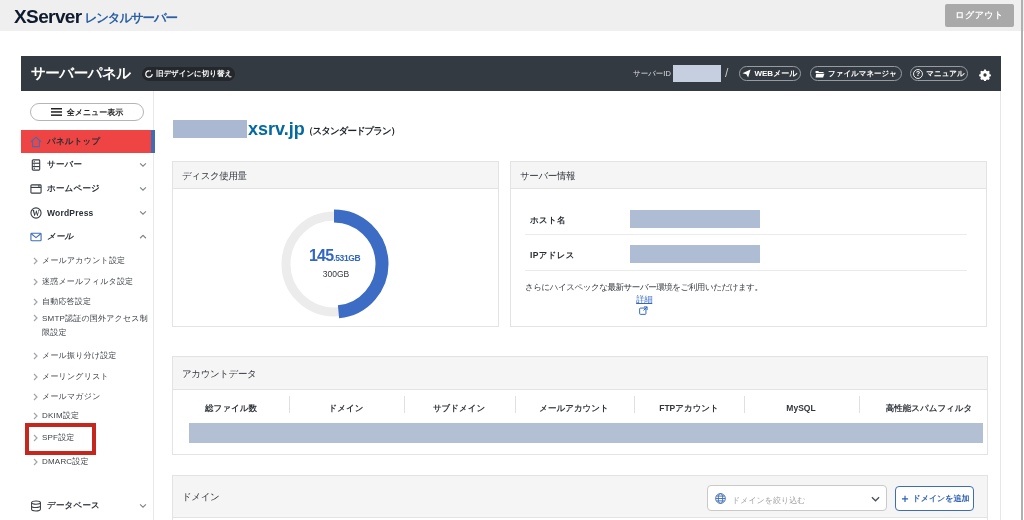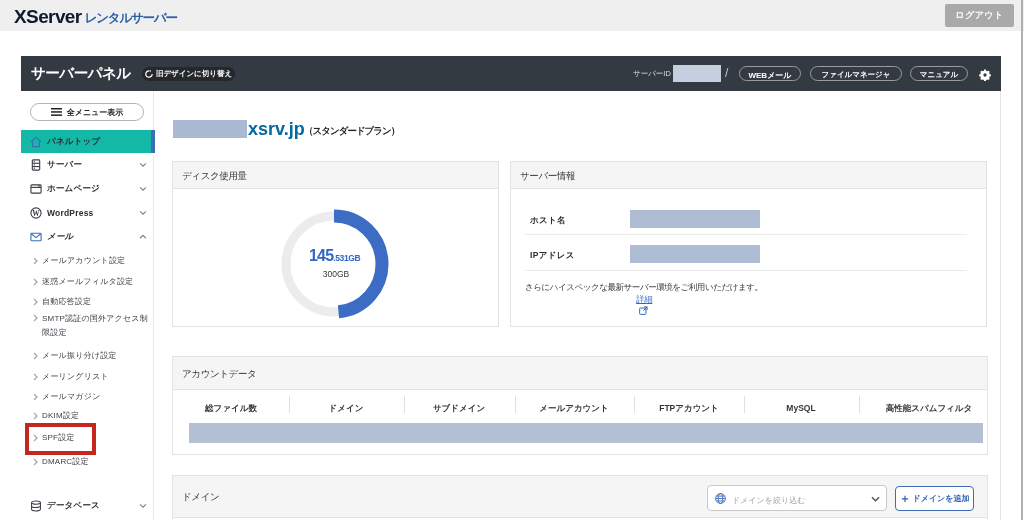--- a/index.html
+++ b/index.html
@@ -21,37 +21,37 @@
   #navbar { position:absolute; left:21px; top:56px; width:980px; height:35px; background:#343a41; }
   #nv-title { position:absolute; left:10px; top:8px; color:#fff; font-size:14.5px; font-weight:bold; letter-spacing:-0.5px; white-space:nowrap;}
   #nv-old { position:absolute; left:121px; top:11px; width:93px; height:14px; background:#24272b;
     border-radius:7px; color:#fff; font-size:7.5px; font-weight:bold; white-space:nowrap;
     display:flex; align-items:center; justify-content:center; gap:3px; }
   #nv-sid { position:absolute; left:612px; top:13px; color:#dcdee1; font-size:7.5px; white-space:nowrap;}
   #nv-mask { position:absolute; left:652px; top:9px; width:48px; height:17px; background:#c5cfe0; }
   #nv-slash { position:absolute; left:704px; top:10px; color:#c8cacd; font-size:12px; }
   .nv-pill { position:absolute; top:10px; height:15px; border:1px solid #989ca1; border-radius:8px;
     color:#fff; font-size:8px; font-weight:bold; white-space:nowrap;
-    display:flex; align-items:center; justify-content:center; gap:3px;flex-direction:column; }
+    display:flex; align-items:center; justify-content:center; gap:3px; }
   #nv-p1 { left:718px; width:62px; }
   #nv-p2 { left:789px; width:92px; font-size:7.5px; }
   #nv-p3 { left:889px; width:58px; font-size:7.5px; }
   #nv-gear { position:absolute; left:958px; top:13px; }
 
   
   #sidebar { position:absolute; left:21px; top:91px; width:133px; height:429px; background:#fff;
     border-right:1px solid #e8e8e8; }
   #menubtn { position:absolute; left:9px; top:12px; width:114px; height:18px; border:1px solid #b5b5b5;
     border-radius:9px; background:#fff; color:#222; font-size:8px; font-weight:bold; white-space:nowrap;
     display:flex; align-items:center; justify-content:center; gap:5px; }
   .srow { position:absolute; left:0; width:133px; height:24px; display:flex; align-items:center;}
   .srow .ic { position:absolute; left:9px; top:50%; transform:translateY(-50%); width:12px; height:12px; }
   .srow .tx { margin-left:26px; font-size:8.5px; font-weight:bold; color:#2a2f36; letter-spacing:0.2px; white-space:nowrap;}
   .srow .ch { position:absolute; left:118px; top:50%; transform:translateY(-50%); }
-  #row-top { top:39px; height:23px; background:#14b8a6; }
+  #row-top { top:39px; height:23px; background:#ef4444; }
   #row-top::after { content:""; position:absolute; right:-1px; top:0; width:4px; height:23px; background:#3f6db5; }
   .sub { position:absolute; left:12px; width:121px; font-size:8px; color:#3a3f45; white-space:nowrap; letter-spacing:0.2px;
     display:flex; align-items:center; height:11px;}
   .sub svg { margin-right:4px; flex:none;}
   #redbox { position:absolute; left:4px; top:332px; width:71px; height:32px; border:4px solid #c5271f; }
 
   
   .card { position:absolute; background:#fff; border:1px solid #e3e3e3; }
   .chead { height:27px; background:#f5f5f6; border-bottom:1px solid #e3e3e3; font-size:9.5px;
     font-weight:normal; color:#33373c; line-height:27px; padding-left:9px; letter-spacing:-0.4px; white-space:nowrap;}

